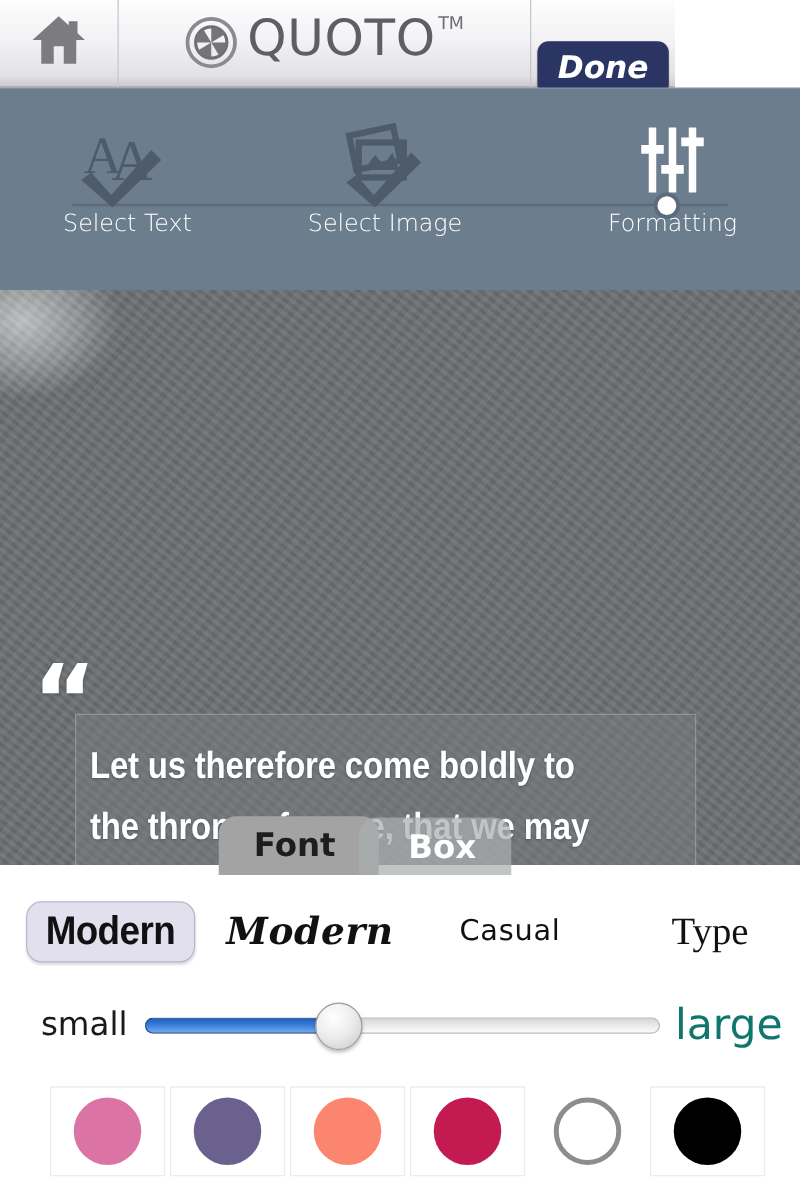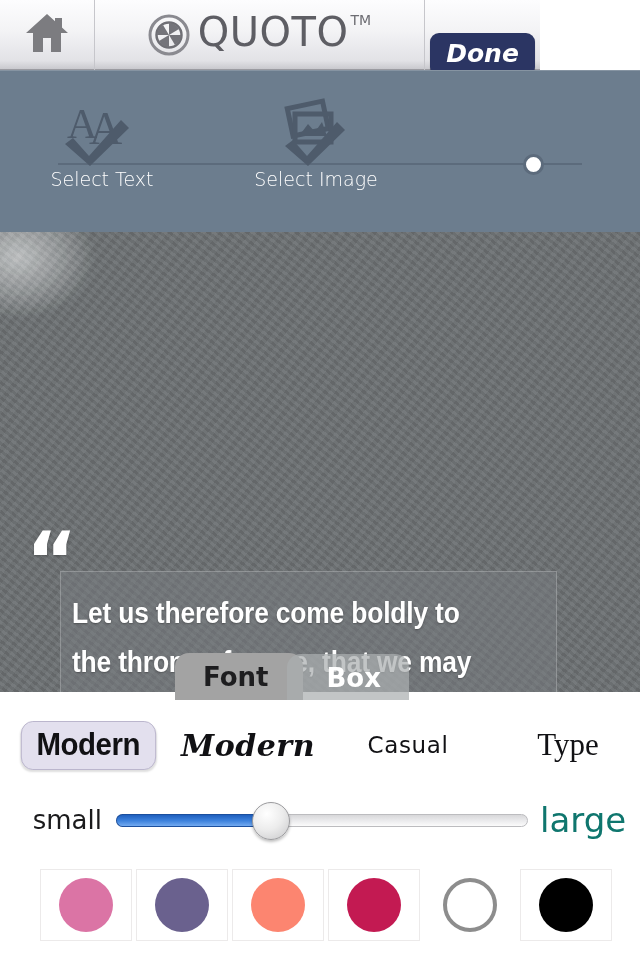--- a/index.html
+++ b/index.html
@@ -64,21 +64,21 @@
   }
   .track {
     position: absolute; left: 58px; right: 58px; top: 93px; height: 2px;
     background: #5c6b7c;
   }
   .step {
     position: absolute; top: 28px; width: 200px;
     display: flex; flex-direction: column; align-items: center;
   }
   .step-1 { left: 2px; }
-  .step-2 { left: 216px; }
+  .step-2 { left: 208px; }
   .step-3 { left: 438px; }
   .step-icon { height: 68px; display: flex; align-items: flex-start; justify-content: center; }
   .step-label {
     margin-top: 2px; font-size: 19px; color: #ffffff;
     font-family: "DejaVu Sans", sans-serif; font-weight: 300;
   }
   .step-dot {
     position: absolute; top: 84px; left: 523px;
     width: 21px; height: 21px; border-radius: 50%;
     background: #ffffff; border: 3px solid #5c6b7c;
@@ -295,20 +295,33 @@
             <rect x="14" y="6" width="36" height="28" fill="none" stroke="#4e5b6b" stroke-width="5"></rect>
           </g>
           <rect x="18" y="16" width="36" height="28" fill="none" stroke="#4e5b6b" stroke-width="5"></rect>
           <path d="M22 38 L31 26 L38 34 L45 24 L50 38 Z" fill="#4e5b6b"></path>
           <path d="M16 42 L30 58 L60 24 L68 32 L31 68 L8 48 Z" fill="#4e5b6b"></path>
         </svg>
       </div>
       <div class="step-label">Select Image</div>
     </div>
 
+    <div class="step step-3">
+      <div class="step-icon">
+        <svg width="78" height="68" viewBox="0 0 78 68">
+          <rect x="20" y="4" width="6" height="52" fill="#ffffff"></rect>
+          <rect x="36" y="4" width="6" height="52" fill="#ffffff"></rect>
+          <rect x="52" y="4" width="6" height="52" fill="#ffffff"></rect>
+          <rect x="14" y="18" width="18" height="7" fill="#ffffff"></rect>
+          <rect x="30" y="34" width="18" height="7" fill="#ffffff"></rect>
+          <rect x="46" y="12" width="18" height="7" fill="#ffffff"></rect>
+        </svg>
+      </div>
+      <div class="step-label">Formatting</div>
+    </div>
 
     <div class="step-dot"></div>
   </div>
 
   <div class="canvas">
     <div class="pebbles"></div>
     <div class="quote-box"></div>
     <div class="quote-open">“</div>
     <div class="quote-text">Let us therefore come boldly to the throne of grace, that we may obtain mercy and find grace to help in time of need. HEBREWS 4:16</div>
 

